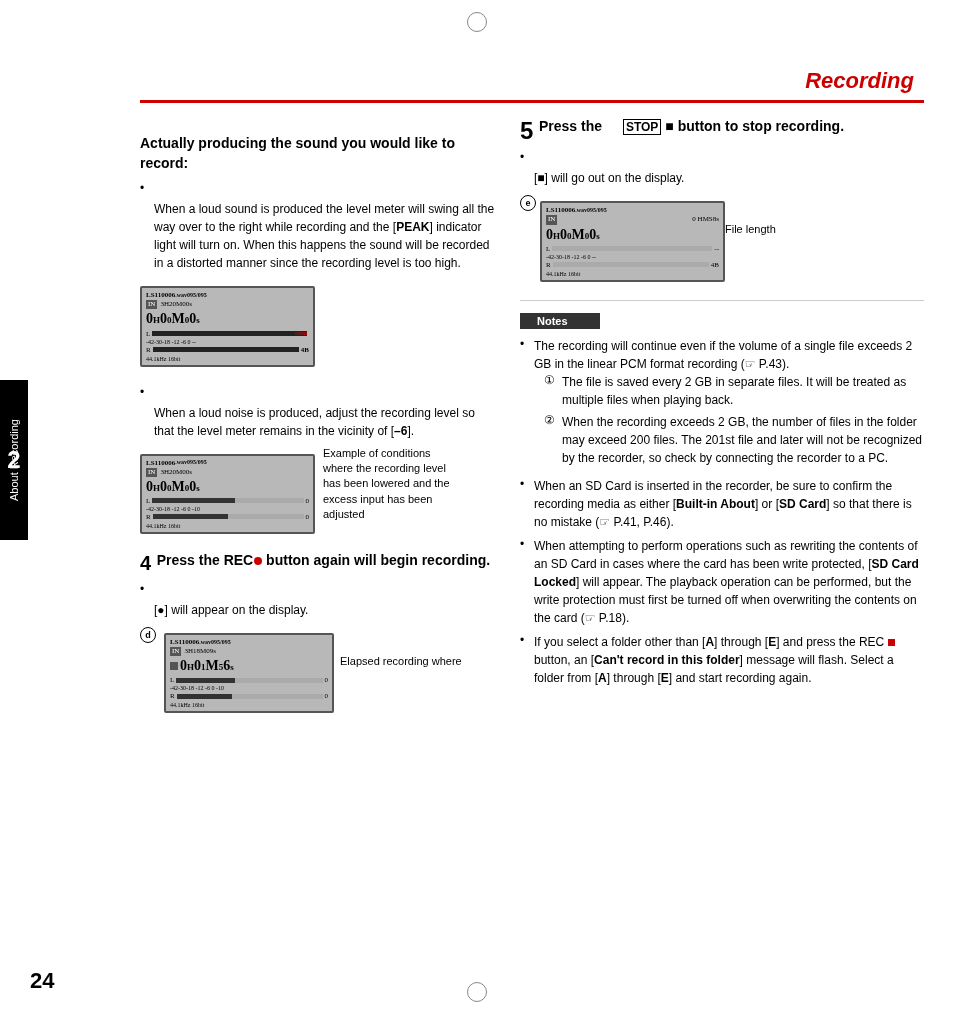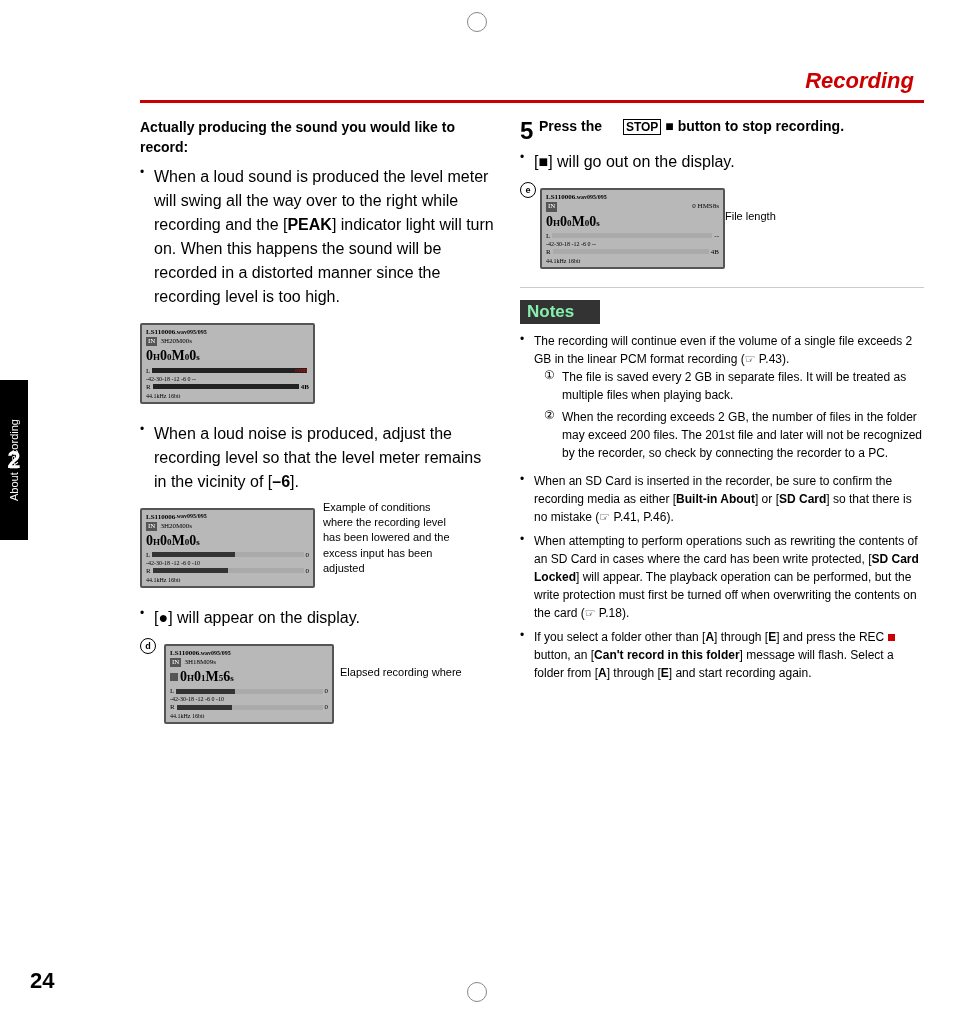--- a/index.html
+++ b/index.html
@@ -92,33 +92,35 @@
       top: 10px;
       left: 380px;
       right: 0;
     }
 
     .section-title {
       font-size: 14px;
       font-weight: bold;
       line-height: 1.4;
       margin-bottom: 8px;
+      margin-top: 16px;
     }
 
     .bullet-item {
       display: flex;
       margin-bottom: 6px;
     }
     .bullet-dot {
       min-width: 14px;
       font-size: 12px;
     }
     .bullet-content {
-      font-size: 16px;
+      font-size: 12px;
       line-height: 1.5;
+      margin-top: 19px;
     }
 
     
     .device-display {
       width: 175px;
       background: #b8b8b8;
       border: 2px solid #555;
       border-radius: 2px;
       padding: 3px 4px;
       margin: 8px 0;
@@ -173,24 +175,24 @@
       display: inline-block;
       margin-left: 1px;
     }
 
     
     .notes-section {
       margin-top: 12px;
     }
     .notes-header {
       background: #333;
-      color: #86efac;
-      font-size: 17px;
-      font-weight: bold;
-      padding: 2px 7px;
+      color: #ffffff;
+      font-size: 11px;
+      font-weight: bold;
+      padding: 2px 17px;
       margin-bottom: 8px;
       display: inline-block;
       min-width: 80px;
     }
     .notes-content {
       font-size: 12px;
       line-height: 1.5;
     }
     .notes-bullet {
       display: flex;
@@ -384,20 +386,24 @@
           </div>
           <span style="font-size:7px;">0</span>
         </div>
         <div style="font-size:6px;margin-top:2px;">44.1kHz  16bit</div>
       </div>
       <div class="caption-side">
         <span>Example of conditions where the recording level has been lowered and the excess input has been adjusted</span>
       </div>
     </div>
 
+    <div class="step-header">
+      <span class="step-number">4</span>
+      <span class="step-title">Press the REC<span class="rec-circle"></span> button again will begin recording.</span>
+    </div>
 
     <div class="bullet-item">
       <span class="bullet-dot">•</span>
       <span class="bullet-content">[<strong>●</strong>] will appear on the display.</span>
     </div>
 
     <div style="display:flex;align-items:flex-start;margin:4px 0 6px 0;">
       <div style="display:flex;flex-direction:column;align-items:center;margin-right:4px;">
         <div class="circle-d" style="width:16px;height:16px;border:1.5px solid #000;border-radius:50%;display:flex;align-items:center;justify-content:center;font-size:9px;font-weight:bold;">d</div>
       </div>

